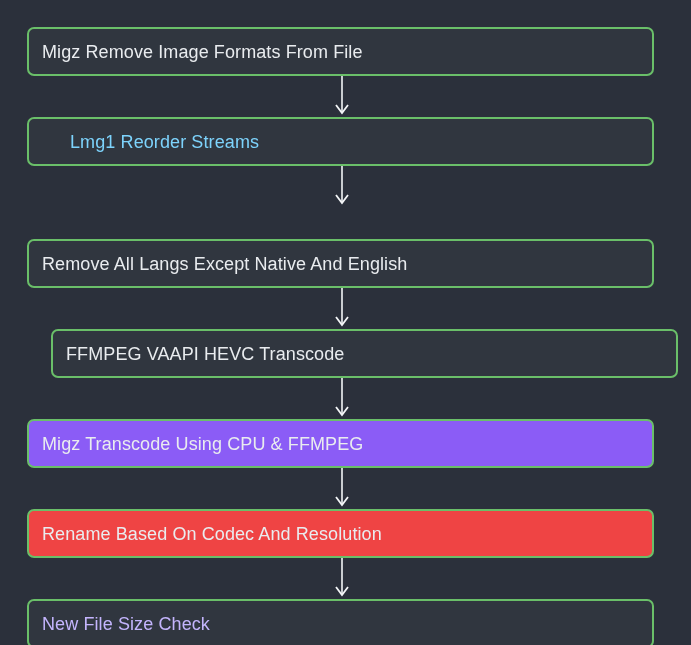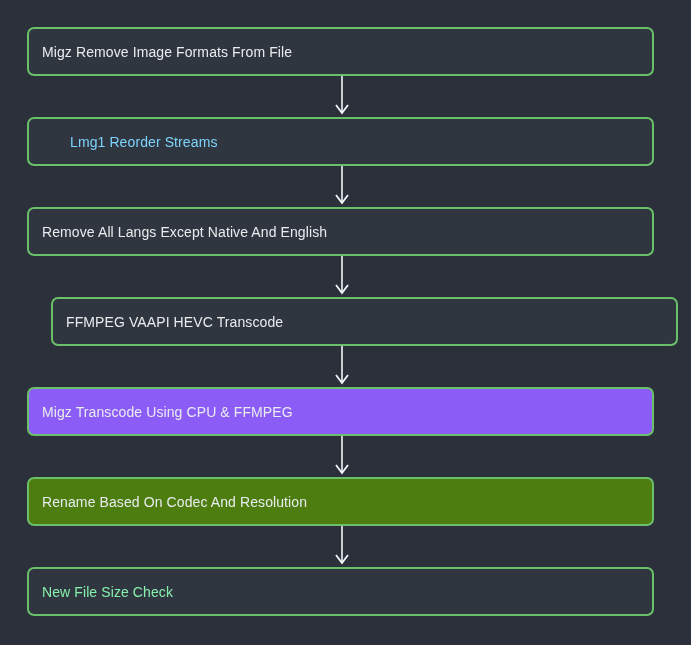--- a/index.html
+++ b/index.html
@@ -43,21 +43,21 @@
     border: 2px solid #6abf69;
     border-radius: 7px;
     background: #30363f;
     display: flex;
     align-items: center;
     padding: 0 0 0 13px;
   }
 
   .node-label {
     color: #e9ecef;
-    font-size: 14px;
+    font-size: 18px;
     line-height: 1;
     letter-spacing: 0.1px;
     white-space: nowrap;
     font-weight: 400;
   }
 
   
   .connector {
     height: 41px;
     width: 100%;
@@ -113,21 +113,21 @@
     </div>
 
     <div class="connector">
       <svg class="arrow-svg" viewBox="0 0 22 41">
         <line class="arrow-line" x1="11" y1="0" x2="11" y2="36" style="stroke: rgb(243, 245, 247);"></line>
         <polyline class="arrow-head" points="5,29 11,37 17,29" style="stroke: rgb(243, 245, 247);"></polyline>
       </svg>
     </div>
 
     <div class="node-wrap">
-      <div class="node" style="border-color: rgb(106, 191, 105); background: rgb(48, 54, 63);">
+      <div class="node" style="border-color: rgb(106, 191, 105); background: rgb(48, 54, 63); margin-top: 32px;">
         <span class="node-label" style="color: rgb(233, 236, 239);">Remove All Langs Except Native And English</span>
       </div>
     </div>
 
     <div class="connector">
       <svg class="arrow-svg" viewBox="0 0 22 41">
         <line class="arrow-line" x1="11" y1="0" x2="11" y2="36" style="stroke: rgb(243, 245, 247);"></line>
         <polyline class="arrow-head" points="5,29 11,37 17,29" style="stroke: rgb(243, 245, 247);"></polyline>
       </svg>
     </div>
@@ -152,32 +152,32 @@
     </div>
 
     <div class="connector">
       <svg class="arrow-svg" viewBox="0 0 22 41">
         <line class="arrow-line" x1="11" y1="0" x2="11" y2="36" style="stroke: rgb(243, 245, 247);"></line>
         <polyline class="arrow-head" points="5,29 11,37 17,29" style="stroke: rgb(243, 245, 247);"></polyline>
       </svg>
     </div>
 
     <div class="node-wrap">
-      <div class="node" style="border-color: rgb(106, 191, 105); background: #4d7c0f;">
+      <div class="node" style="border-color: rgb(106, 191, 105); background: #ef4444;">
         <span class="node-label" style="color: rgb(233, 236, 239);">Rename Based On Codec And Resolution</span>
       </div>
     </div>
 
     <div class="connector">
       <svg class="arrow-svg" viewBox="0 0 22 41">
         <line class="arrow-line" x1="11" y1="0" x2="11" y2="36" style="stroke: rgb(243, 245, 247);"></line>
         <polyline class="arrow-head" points="5,29 11,37 17,29" style="stroke: rgb(243, 245, 247);"></polyline>
       </svg>
     </div>
 
     <div class="node-wrap">
       <div class="node" style="border-color: rgb(106, 191, 105); background: rgb(48, 54, 63);">
-        <span class="node-label" style="color: #86efac;">New File Size Check</span>
+        <span class="node-label" style="color: #c4b5fd;">New File Size Check</span>
       </div>
     </div>
 
   </div>
 </div>
 
 </body></html>

